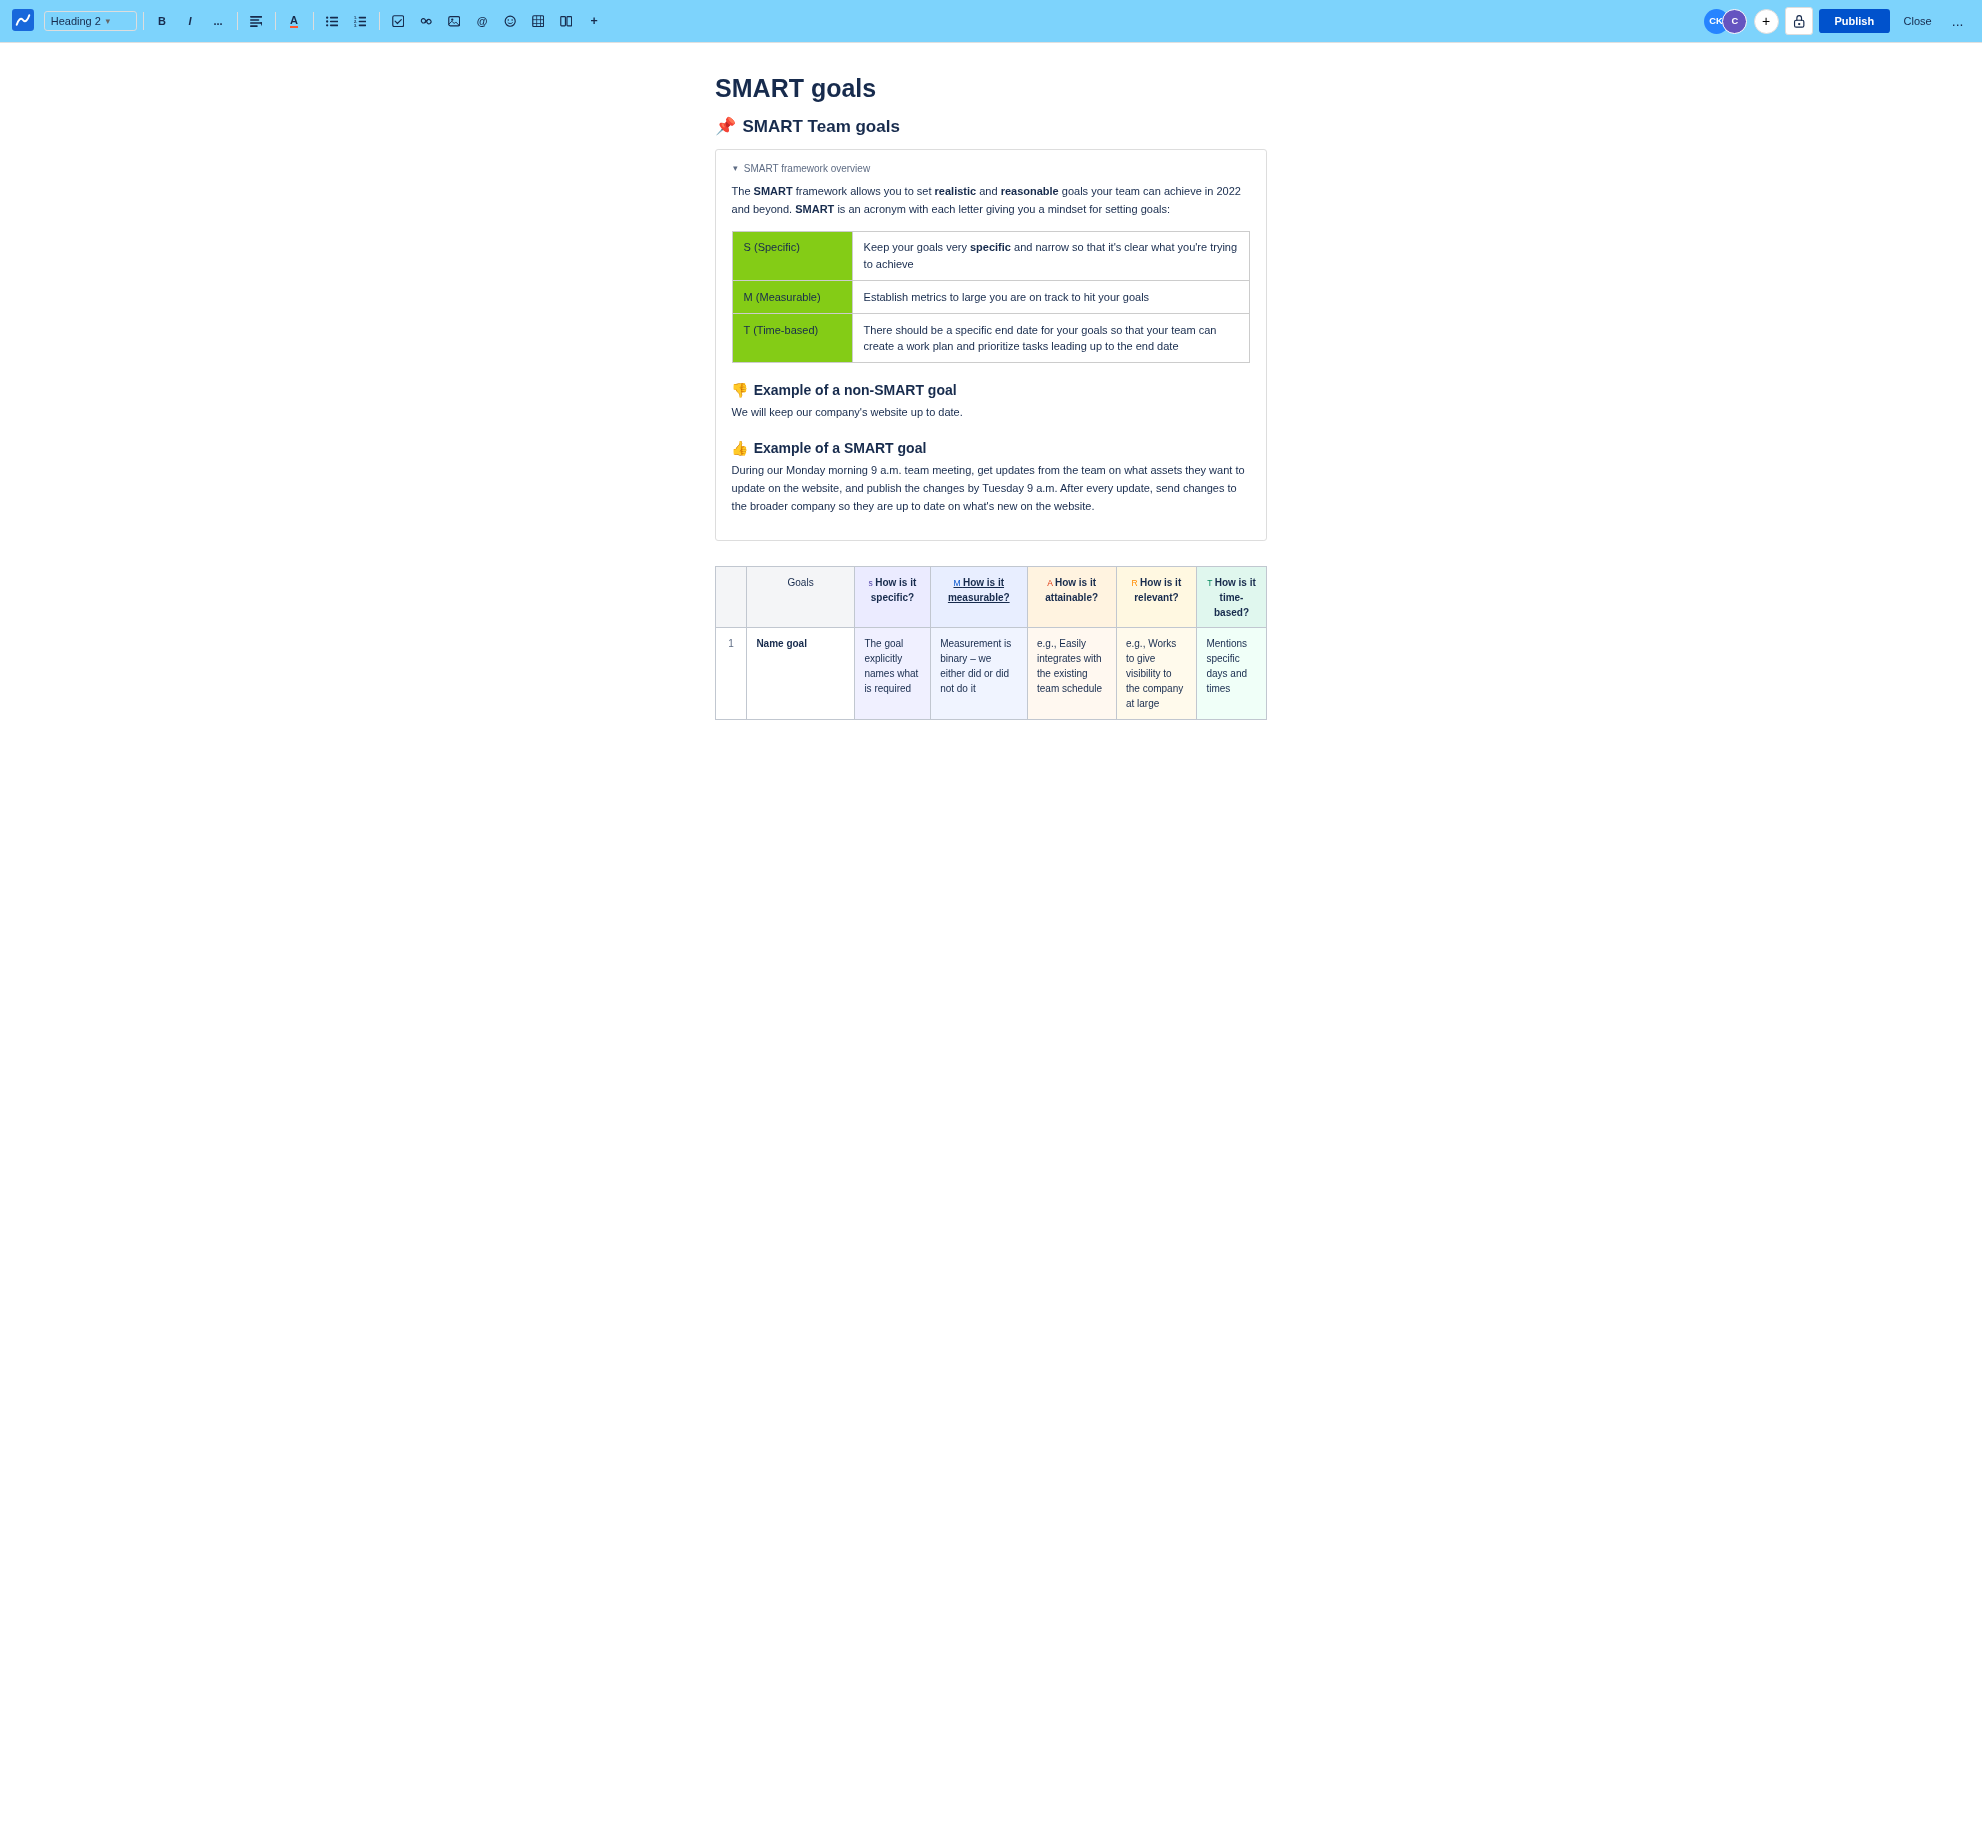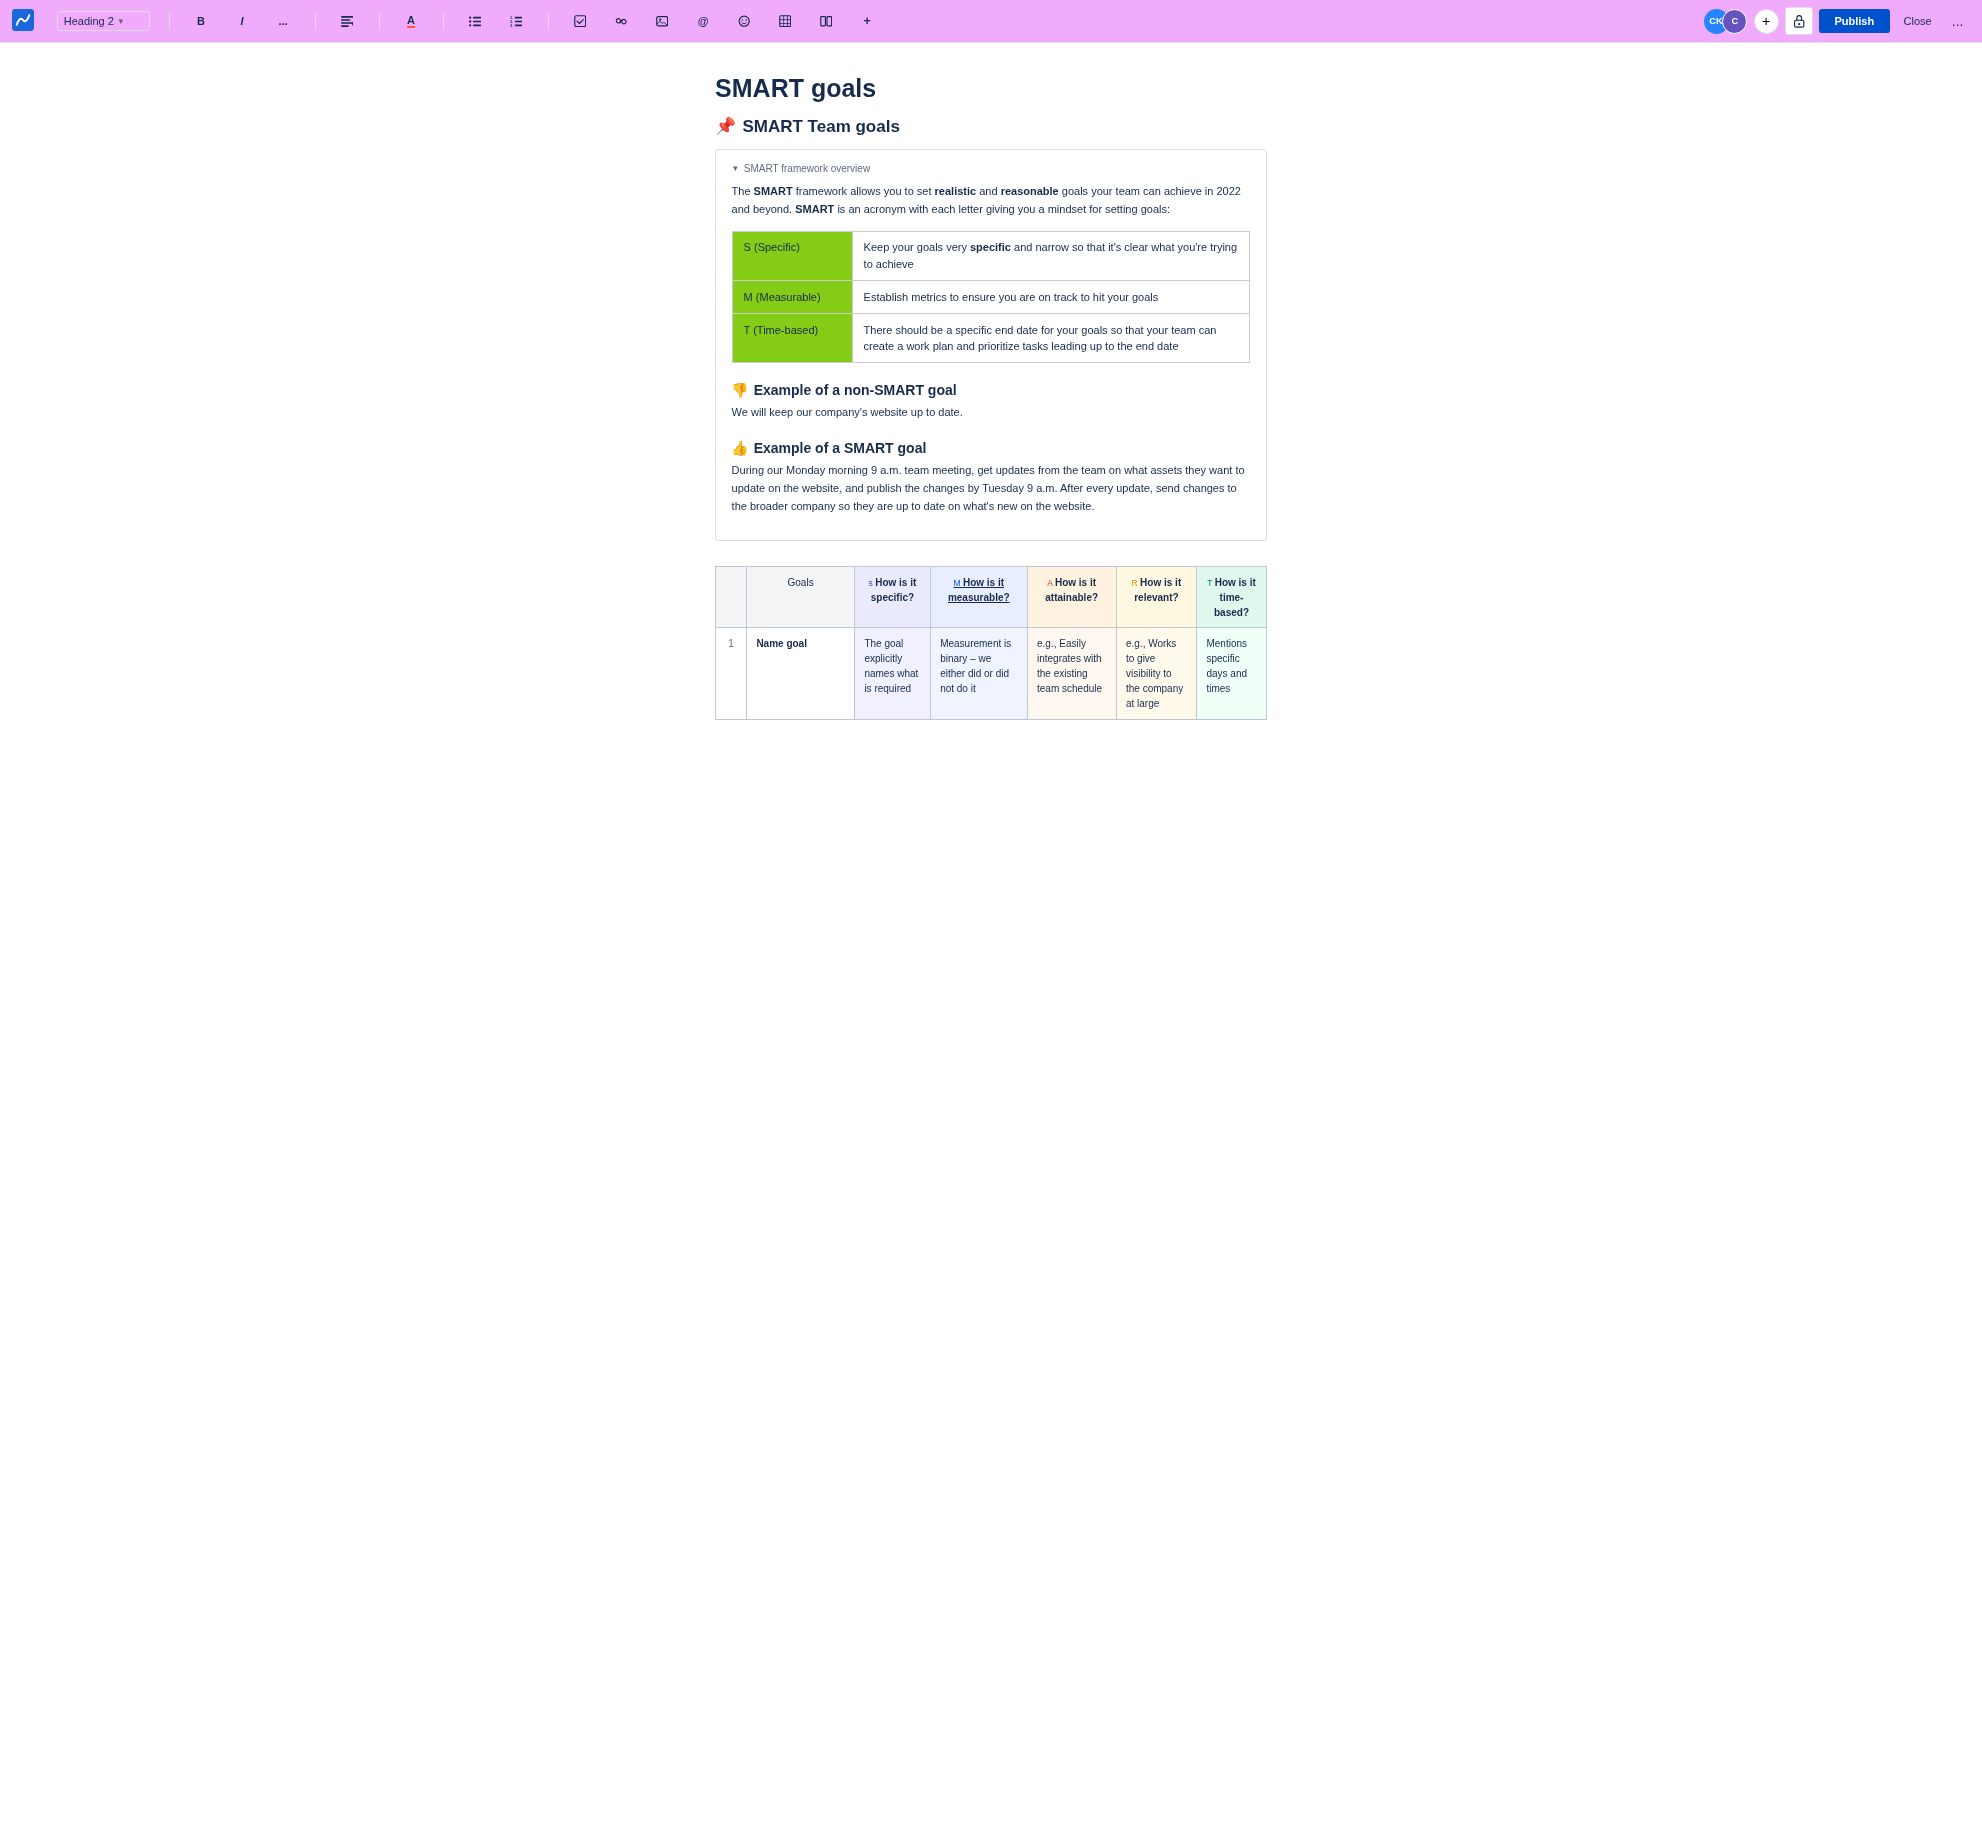--- a/index.html
+++ b/index.html
@@ -5,24 +5,24 @@
     * { box-sizing: border-box; margin: 0; padding: 0; }
     body { font-family: -apple-system, BlinkMacSystemFont, 'Segoe UI', sans-serif; background: #fff; color: #172b4d; font-size: 11px; }
 
     
     .toolbar {
       display: flex;
       align-items: center;
       height: 43px;
       border-bottom: 0.8px solid #e0e0e0;
       padding: 0 12.4px;
-      gap: 16px;
+      gap: 3px;
       position: sticky;
       top: 0;
-      background: #f0abfc;
+      background: #7dd3fc;
       z-index: 100;
     }
     .heading-select {
       display: flex;
       align-items: center;
       gap: 3.1px;
       padding: 3.1px 6.2px;
       border: 0.8px solid #ddd;
       border-radius: 3.1px;
       cursor: pointer;
@@ -398,21 +398,21 @@
       <p>The <strong>SMART</strong> framework allows you to set <strong>realistic</strong> and <strong>reasonable</strong> goals your team can achieve in 2022 and beyond. <strong>SMART</strong> is an acronym with each letter giving you a mindset for setting goals:</p>
 
       <table class="smart-table">
         <tbody id="smart-table-body">
         <tr>
     <td>S (Specific)</td>
     <td>Keep your goals very <strong>specific</strong> and narrow so that it's clear what you're trying to achieve</td>
   </tr>
             <tr>
     <td>M (Measurable)</td>
-    <td>Establish metrics to ensure you are on track to hit your goals</td>
+    <td>Establish metrics to large you are on track to hit your goals</td>
   </tr>
             <tr>
     <td>T (Time-based)</td>
     <td>There should be a specific end date for your goals so that your team can create a work plan and prioritize tasks leading up to the end date</td>
   </tr>
           </tbody>
       </table>
 
       <div class="goal-section">
         <div class="goal-heading-non">

